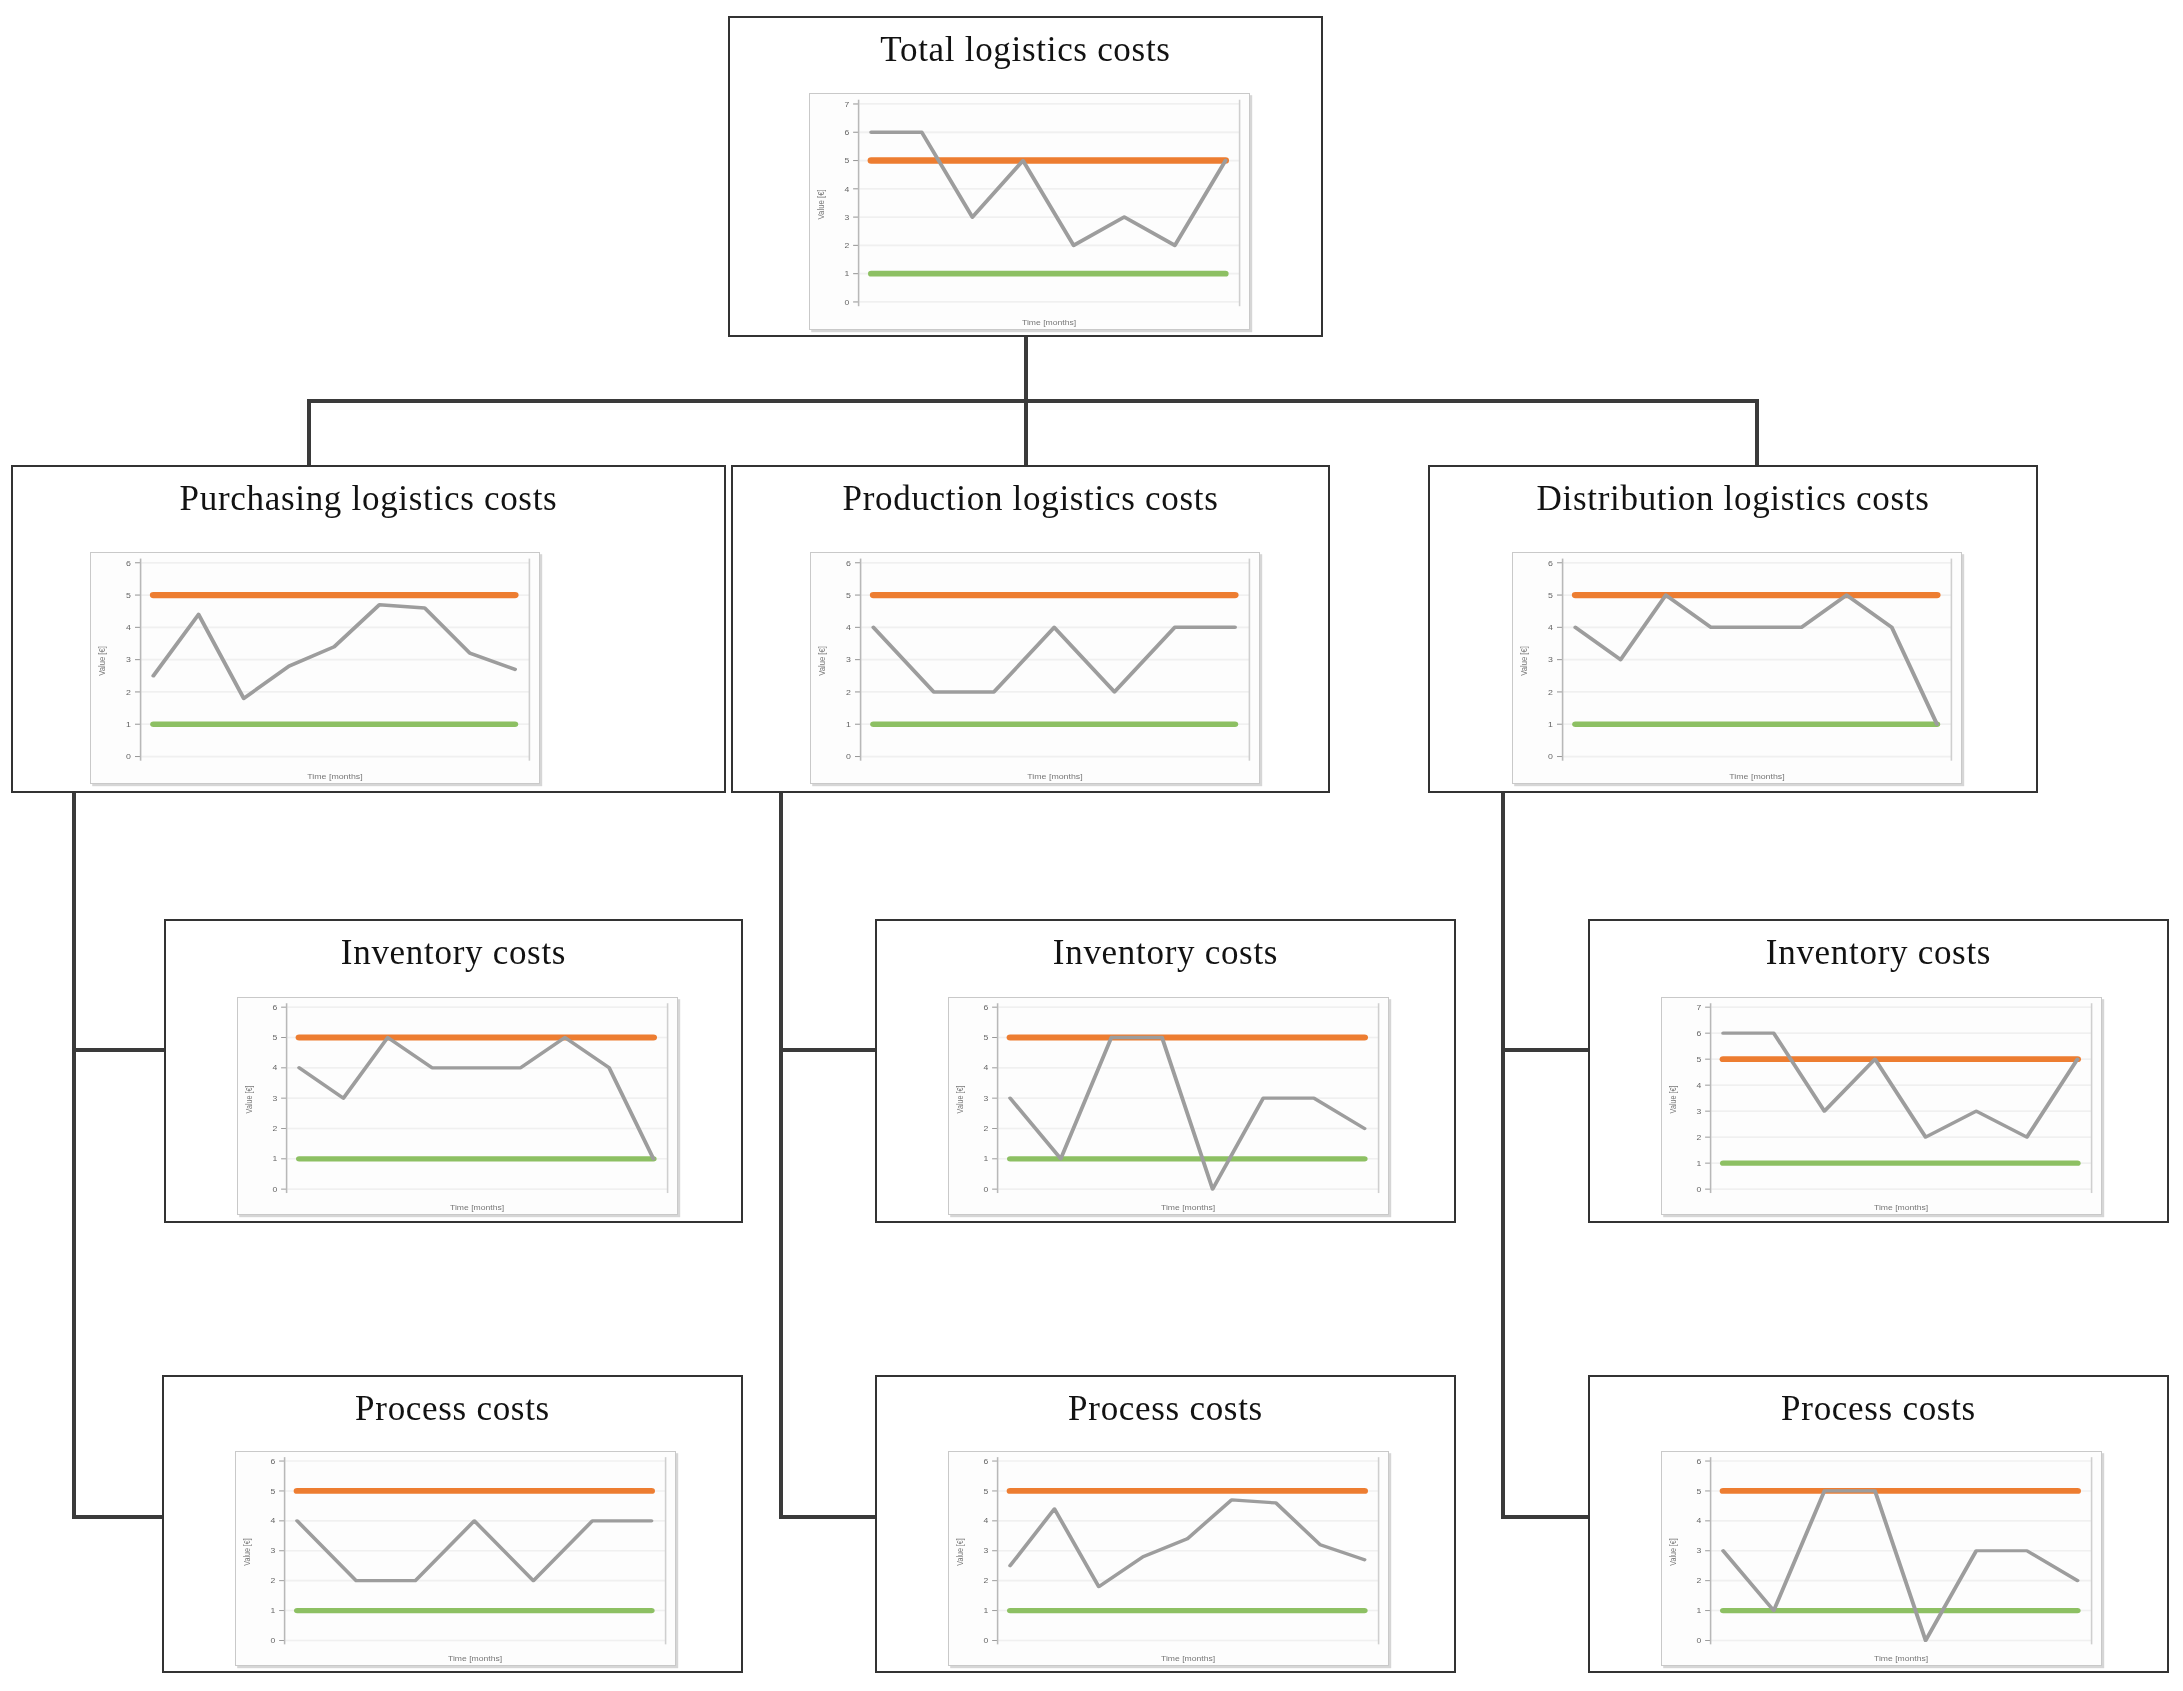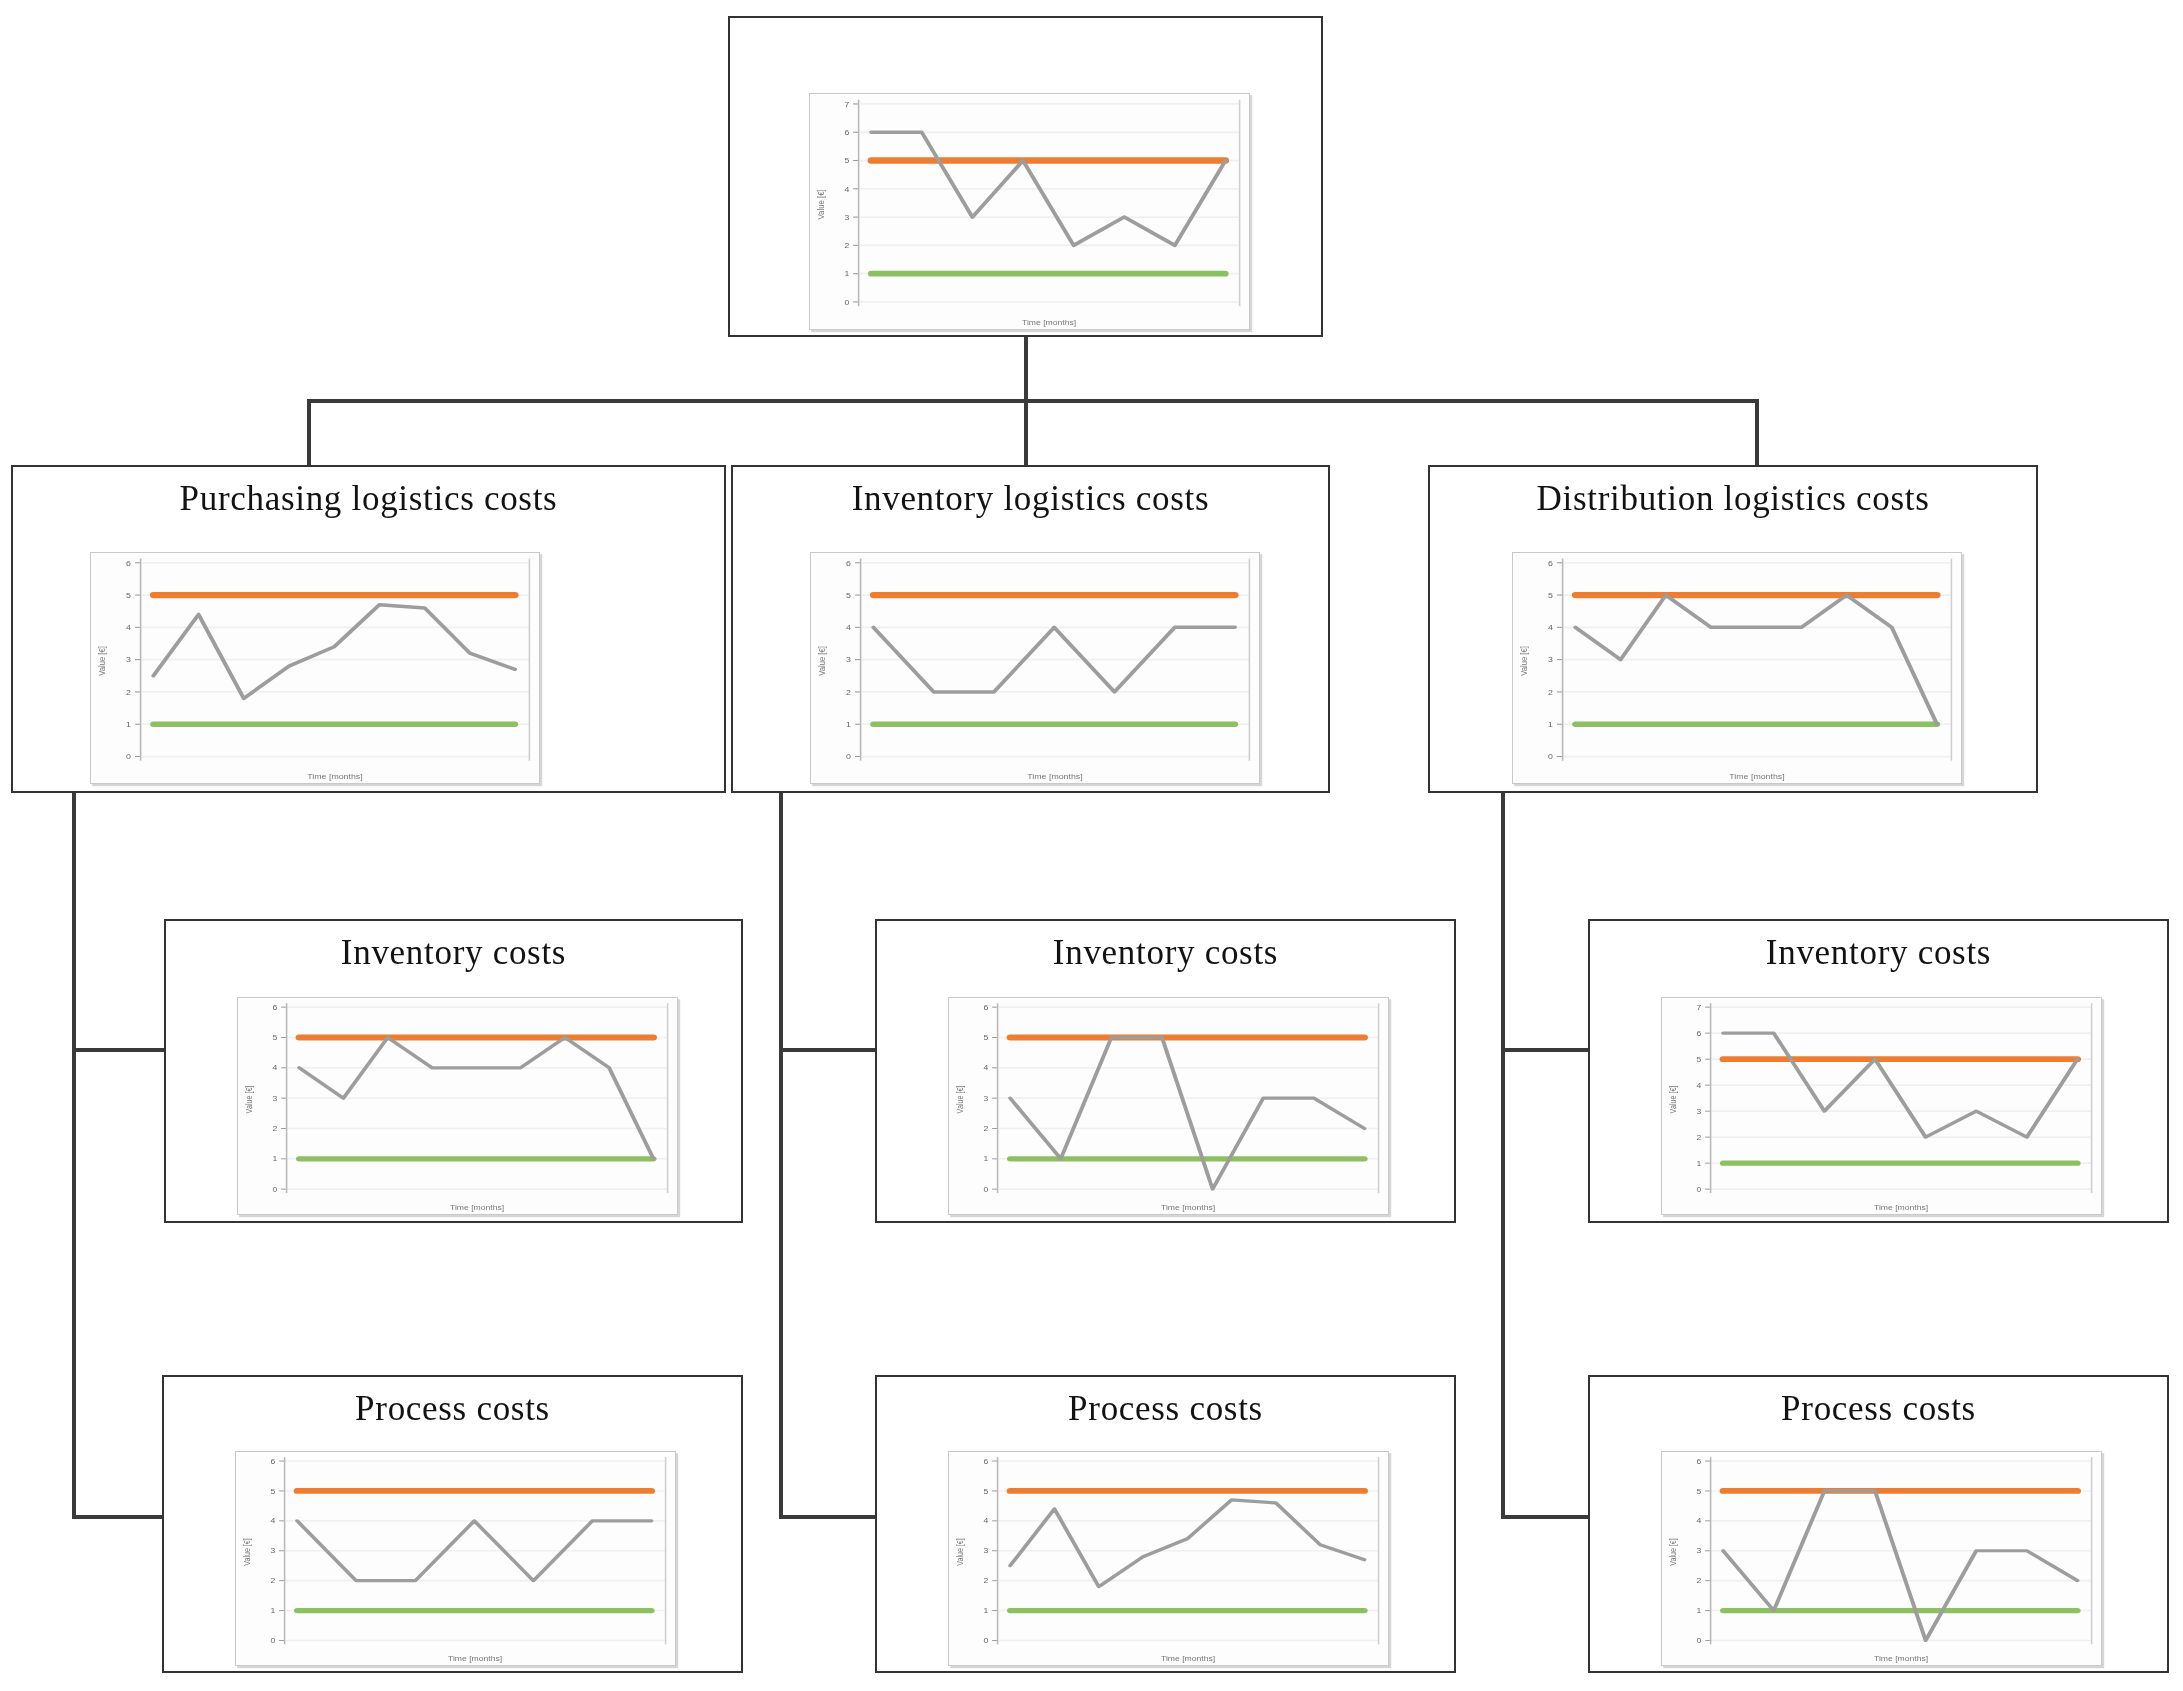--- a/index.html
+++ b/index.html
@@ -25,20 +25,21 @@
     <div class="conn" style="left: 72px; top: 791px; width: 3.7px; height: 728px; background: rgb(58, 58, 58);"></div>
     <div class="conn" style="left: 72px; top: 1048px; width: 94px; height: 3.7px; background: rgb(58, 58, 58);"></div>
     <div class="conn" style="left: 72px; top: 1515px; width: 92px; height: 3.7px; background: rgb(58, 58, 58);"></div>
     <div class="conn" style="left: 779px; top: 791px; width: 3.7px; height: 728px; background: rgb(58, 58, 58);"></div>
     <div class="conn" style="left: 779px; top: 1048px; width: 98px; height: 3.7px; background: rgb(58, 58, 58);"></div>
     <div class="conn" style="left: 779px; top: 1515px; width: 98px; height: 3.7px; background: rgb(58, 58, 58);"></div>
     <div class="conn" style="left: 1501px; top: 791px; width: 3.7px; height: 728px; background: rgb(58, 58, 58);"></div>
     <div class="conn" style="left: 1501px; top: 1048px; width: 89px; height: 3.7px; background: rgb(58, 58, 58);"></div>
     <div class="conn" style="left: 1501px; top: 1515px; width: 89px; height: 3.7px; background: rgb(58, 58, 58);"></div>
   <div class="node" style="left: 728px; top: 16px; width: 595px; height: 321px; border-color: rgb(51, 51, 51);">
+    <div class="node-title">Total logistics costs</div>
     <div class="chart" style="left: 79px; top: 75px; width: 441px; height: 237px;">
         <svg viewBox="0 0 560 330" preserveAspectRatio="none">
           <line x1="63" y1="292" x2="548" y2="292" stroke="#F0F0F0" stroke-width="2.5"></line>
           <line x1="55" y1="292" x2="62" y2="292" stroke="#999" stroke-width="1.5"></line>
           <text x="50" y="296" text-anchor="end" font-size="11" fill="#666666" font-family="Liberation Sans, sans-serif">0</text>
           <line x1="63" y1="252.28571428571428" x2="548" y2="252.28571428571428" stroke="#F0F0F0" stroke-width="2.5"></line>
           <line x1="55" y1="252.28571428571428" x2="62" y2="252.28571428571428" stroke="#999" stroke-width="1.5"></line>
           <text x="50" y="256.2857142857143" text-anchor="end" font-size="11" fill="#666666" font-family="Liberation Sans, sans-serif">1</text>
           <line x1="63" y1="212.57142857142856" x2="548" y2="212.57142857142856" stroke="#F0F0F0" stroke-width="2.5"></line>
           <line x1="55" y1="212.57142857142856" x2="62" y2="212.57142857142856" stroke="#999" stroke-width="1.5"></line>
@@ -99,21 +100,21 @@
           <line x1="78" y1="60.333333333333314" x2="530" y2="60.333333333333314" stroke="#ED7D31" stroke-width="9" stroke-linecap="round"></line>
           <line x1="78" y1="245.66666666666669" x2="530" y2="245.66666666666669" stroke="#8DC063" stroke-width="8" stroke-linecap="round"></line>
           <polyline points="78,176.16666666666666 134.5,88.13333333333333 191,208.60000000000002 247.5,162.26666666666668 304,134.46666666666667 360.5,74.23333333333335 417,78.86666666666667 473.5,143.73333333333335 530,166.89999999999998" fill="none" stroke="#9D9D9D" stroke-width="5" stroke-linejoin="round" stroke-linecap="round"></polyline>
           <text x="305" y="324" text-anchor="middle" font-size="11" fill="#777" font-family="Liberation Sans, sans-serif">Time [months]</text>
           <text x="18" y="155" text-anchor="middle" font-size="11" fill="#777" transform="rotate(-90 18 155)" font-family="Liberation Sans, sans-serif">Value [€]</text>
         </svg>
       </div>
   </div>
 
   <div class="node" style="left: 731px; top: 465px; width: 599px; height: 328px; border-color: rgb(51, 51, 51);">
-    <div class="node-title">Inventory logistics costs</div>
+    <div class="node-title">Production logistics costs</div>
     <div class="chart" style="left: 77px; top: 85px; width: 450px; height: 232px;">
         <svg viewBox="0 0 560 330" preserveAspectRatio="none">
           <line x1="63" y1="292" x2="548" y2="292" stroke="#F0F0F0" stroke-width="2.5"></line>
           <line x1="55" y1="292" x2="62" y2="292" stroke="#999" stroke-width="1.5"></line>
           <text x="50" y="296" text-anchor="end" font-size="11" fill="#666666" font-family="Liberation Sans, sans-serif">0</text>
           <line x1="63" y1="245.66666666666669" x2="548" y2="245.66666666666669" stroke="#F0F0F0" stroke-width="2.5"></line>
           <line x1="55" y1="245.66666666666669" x2="62" y2="245.66666666666669" stroke="#999" stroke-width="1.5"></line>
           <text x="50" y="249.66666666666669" text-anchor="end" font-size="11" fill="#666666" font-family="Liberation Sans, sans-serif">1</text>
           <line x1="63" y1="199.33333333333334" x2="548" y2="199.33333333333334" stroke="#F0F0F0" stroke-width="2.5"></line>
           <line x1="55" y1="199.33333333333334" x2="62" y2="199.33333333333334" stroke="#999" stroke-width="1.5"></line>

